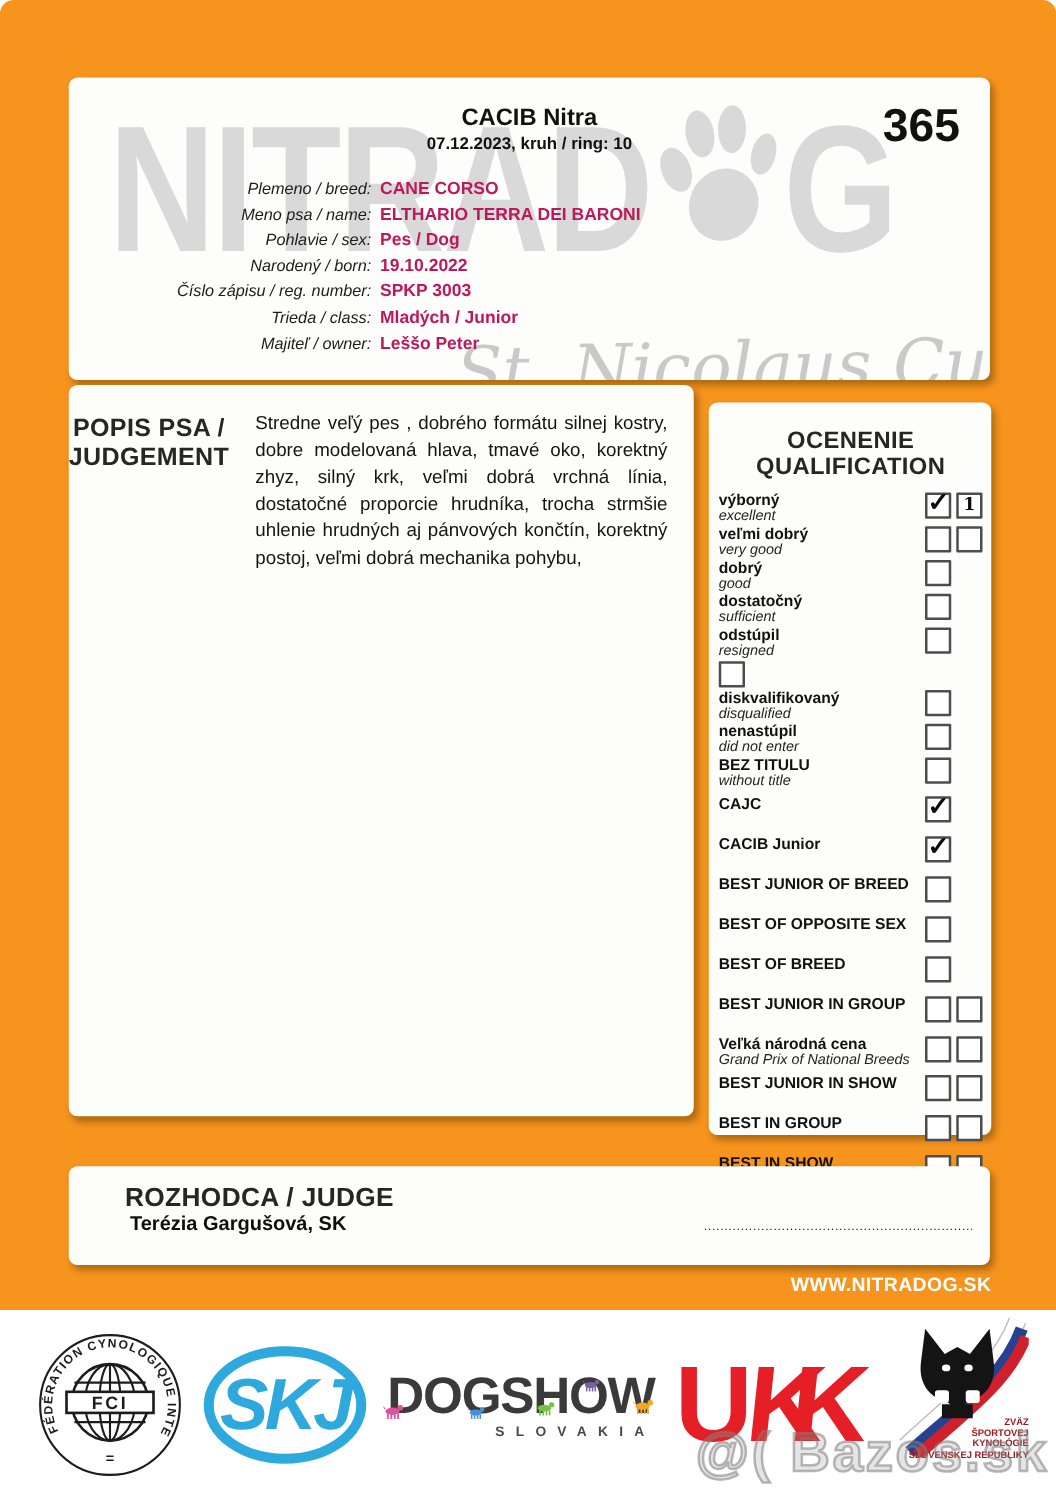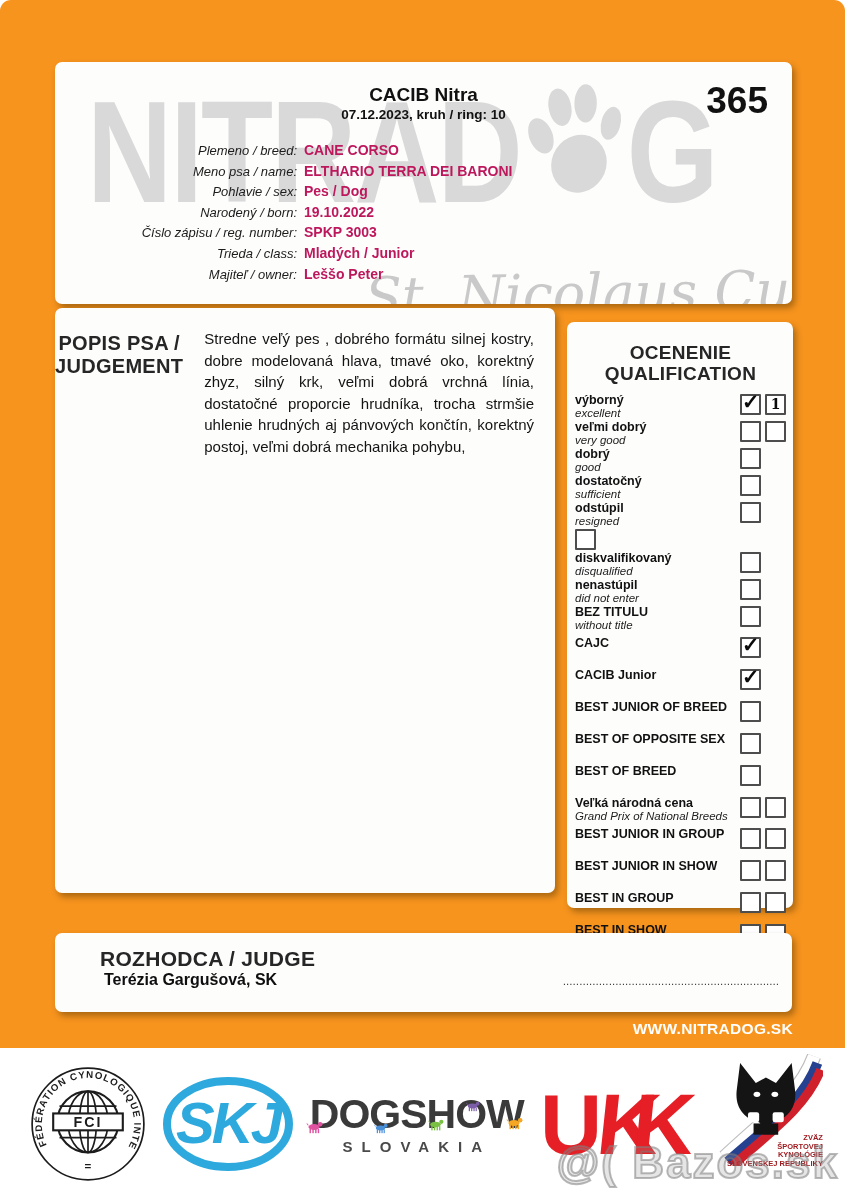--- a/index.html
+++ b/index.html
@@ -61,21 +61,21 @@
         letter-spacing:.3px;}
   
   .footer{position:absolute;left:0;top:1048px;width:845px;height:152px;background:#fff;
         display:flex;align-items:center;justify-content:space-between;box-sizing:border-box;
         padding:0 22px 0 30px;}
   .logo{position:relative;flex:none;}
   .fci-logo svg{display:block;}
   .skj-logo svg{display:block;}
   .dogshow-logo{width:215px;text-align:center;position:relative;}
   .dogshow-word{font-weight:bold;font-size:41px;letter-spacing:-1px;color:#3a3a3a;line-height:1;}
-  .dogshow-sub{margin-top:3px;font-size:15px;font-weight:bold;letter-spacing:9px;color:#4a4a4a;}
+  .dogshow-sub{margin-top:3px;font-size:11px;font-weight:bold;letter-spacing:9px;color:#4a4a4a;text-align:right;}
   .ds-dog{position:absolute;}
   .ukk-logo{font-weight:bold;font-size:86px;line-height:1;color:#e61e25;display:flex;}
   .ukk-logo span{display:block;}
   .ukk-k1{margin-left:-4px;transform:skewX(-6deg);}
   .ukk-k2{margin-left:-27px;transform:skewX(-6deg);}
   .zsk-logo{width:112px;height:140px;}
   .zsk-text{position:absolute;right:0;bottom:26px;text-align:right;font-weight:bold;
         font-size:7.5px;line-height:8.5px;color:#9e1b20;}
   .bazos-wm{position:absolute;right:6px;top:1138px;font-weight:bold;font-size:44px;
         color:rgba(150,150,150,.25);-webkit-text-stroke:2px rgba(125,125,125,.55);
@@ -272,33 +272,33 @@
           </div>
         </div>
         <div class="q-row no-sub">
           <div class="q-lab">
             <div class="q-main">BEST OF BREED</div>
           </div>
           <div class="q-boxes">
             <span class="q-box"></span>
           </div>
         </div>
+        <div class="q-row no-sub">
+          <div class="q-lab">
+            <div class="q-main">BEST JUNIOR IN GROUP</div>
+          </div>
+          <div class="q-boxes">
+            <span class="q-box"></span>
+            <span class="q-box"></span>
+          </div>
+        </div>
         <div class="q-row">
           <div class="q-lab">
             <div class="q-main">Veľká národná cena</div>
             <div class="q-sub">Grand Prix of National Breeds</div>
-          </div>
-          <div class="q-boxes">
-            <span class="q-box"></span>
-            <span class="q-box"></span>
-          </div>
-        </div>
-        <div class="q-row no-sub">
-          <div class="q-lab">
-            <div class="q-main">BEST JUNIOR IN GROUP</div>
           </div>
           <div class="q-boxes">
             <span class="q-box"></span>
             <span class="q-box"></span>
           </div>
         </div>
         <div class="q-row no-sub">
           <div class="q-lab">
             <div class="q-main">BEST JUNIOR IN SHOW</div>
           </div>

